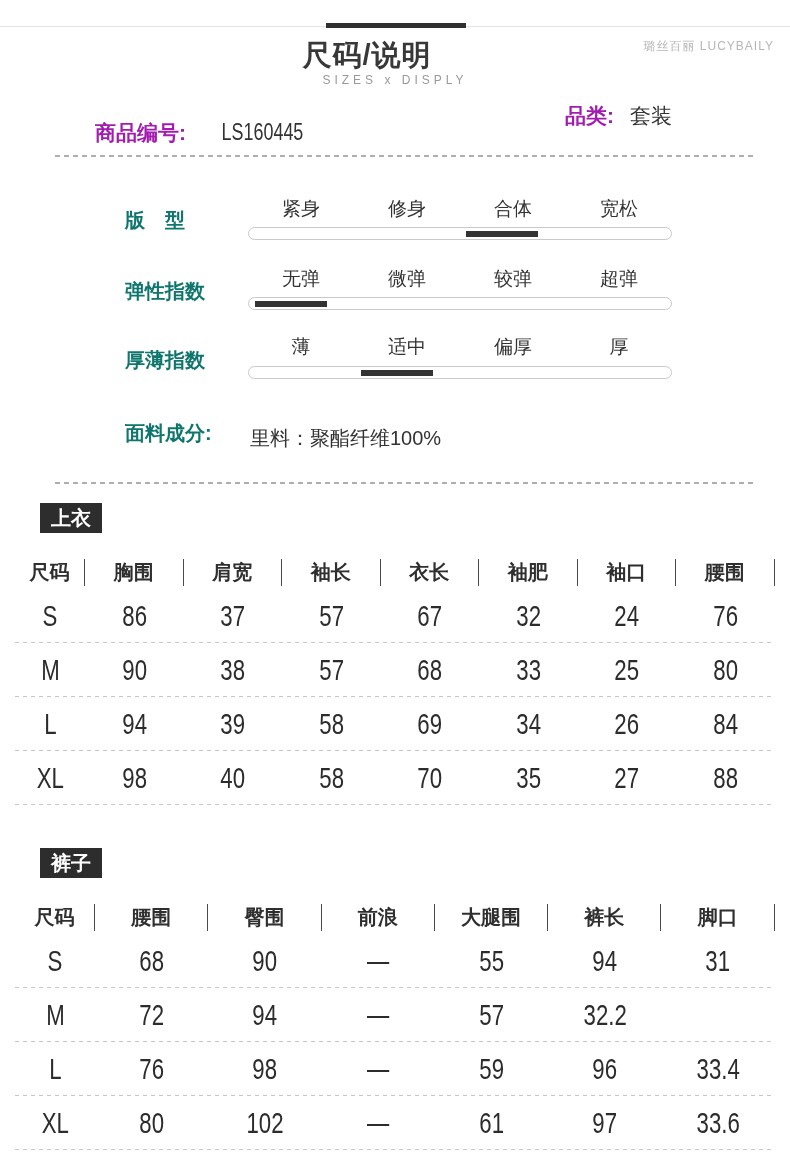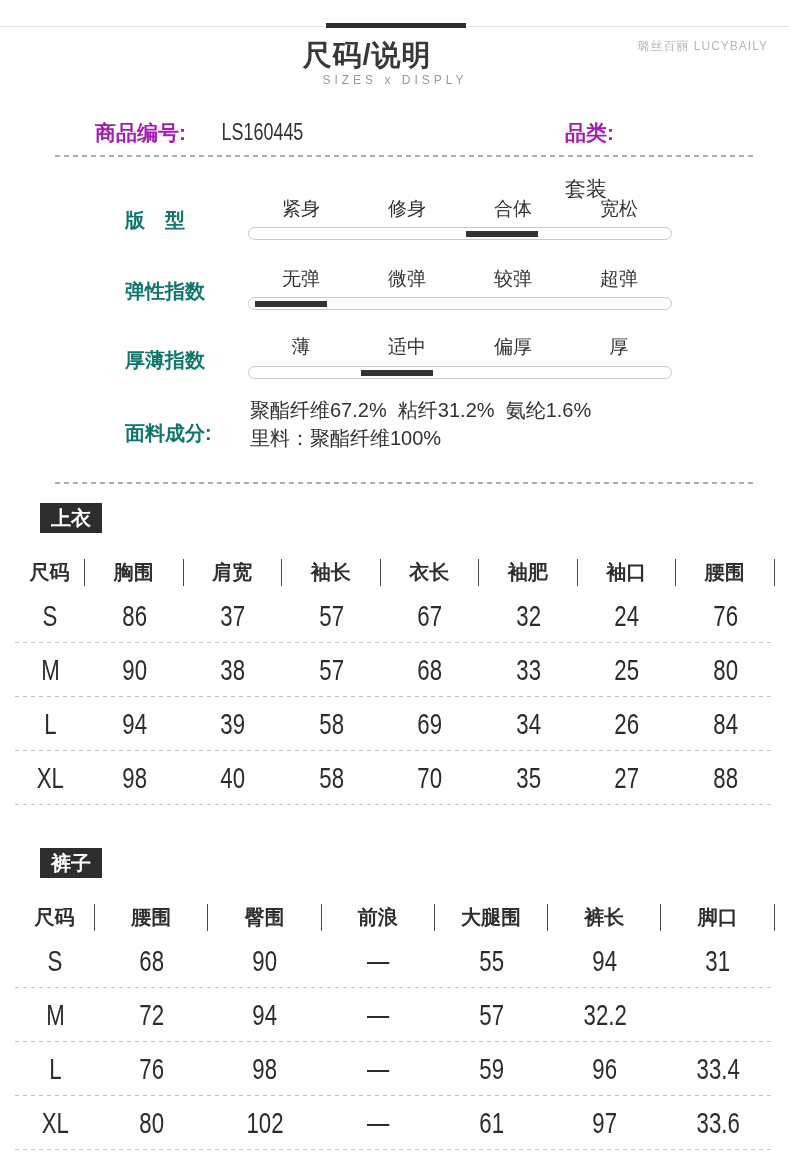--- a/index.html
+++ b/index.html
@@ -5,24 +5,24 @@
   html,body{margin:0;padding:0;background:#fff;}
   .page{position:relative;width:790px;height:1171px;background:#fff;overflow:hidden;
         font-family:"Liberation Sans","DejaVu Sans",sans-serif;color:#333;}
   
   .top-rule{position:absolute;top:26px;left:0;width:790px;height:1px;background:#e4e4e4;}
   .top-rule-accent{position:absolute;top:23px;left:326px;width:140px;height:5px;background:#2f2f2f;}
   .page-title{position:absolute;top:36px;left:0;width:734px;text-align:center;
               font-size:29px;font-weight:800;color:#383838;letter-spacing:1px;}
   .page-subtitle{position:absolute;top:73px;left:0;width:790px;text-align:center;
                  font-size:12px;letter-spacing:4px;color:#999;}
-  .brand{position:absolute;top:38px;right:22px;font-size:12px;color:#b6b6b6;letter-spacing:1px;}
+  .brand{position:absolute;top:38px;right:16px;font-size:12px;color:#b6b6b6;letter-spacing:1px;}
   
   .info-left{position:absolute;top:119px;left:95px;display:flex;align-items:baseline;gap:24px;}
-  .info-right{position:absolute;top:119px;left:565px;display:flex;align-items:baseline;gap:28px;flex-direction:column;}
+  .info-right{position:absolute;top:102px;left:565px;display:flex;align-items:baseline;gap:16px;}
   .info-label{font-size:21px;font-weight:700;color:#a21caf;}
   .info-value{font-size:21px;color:#333;}
   .cond{display:inline-block;transform:scaleX(0.78);transform-origin:center;letter-spacing:0;}
   
   .dash-lg{position:absolute;left:55px;width:700px;height:2px;
            background:repeating-linear-gradient(90deg,#aeaeae 0 5px,transparent 5px 9px);}
   
   .spec-label{position:absolute;left:125px;font-size:20px;font-weight:700;color:#0f766e;}
   .spec-options{position:absolute;left:248px;width:424px;display:flex;}
   .spec-option{flex:1;text-align:center;font-size:19px;color:#333;}
@@ -95,21 +95,20 @@
     <span class="spec-option">薄</span>
     <span class="spec-option">适中</span>
     <span class="spec-option">偏厚</span>
     <span class="spec-option">厚</span>
   </div>
   <div class="slider-track" style="top:366px;">
     <div class="slider-fill" style="left: 26.5%;"></div>
   </div>
 
   <div class="spec-label" style="top:420px;">面料成分:</div>
-  <div class="fabric-text" style="top:397px;">聚酯纤维67.2%  粘纤31.2%  氨纶1.6%</div>
   <div class="fabric-text" style="top:425px;">里料：聚酯纤维100%</div>
   <div class="dash-lg" style="top:482px;"></div>
 
   <div class="section-tag" style="top:503px;">上衣</div>
   <div class="size-table tops" style="top:556px;">
     <div class="t-head">
       <div class="cell c0">
           <span class="h-txt">尺码</span>
         </div>
       <div class="cell cn">

